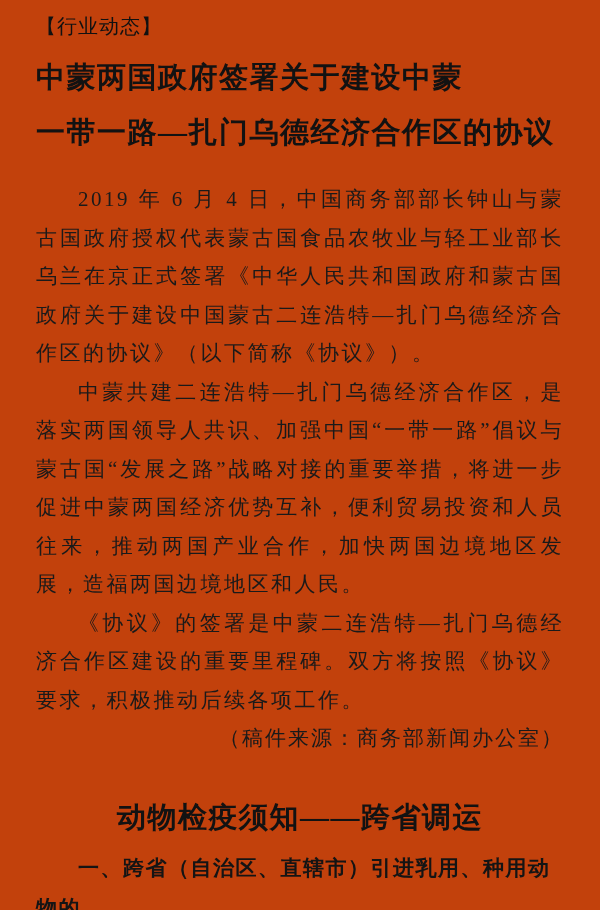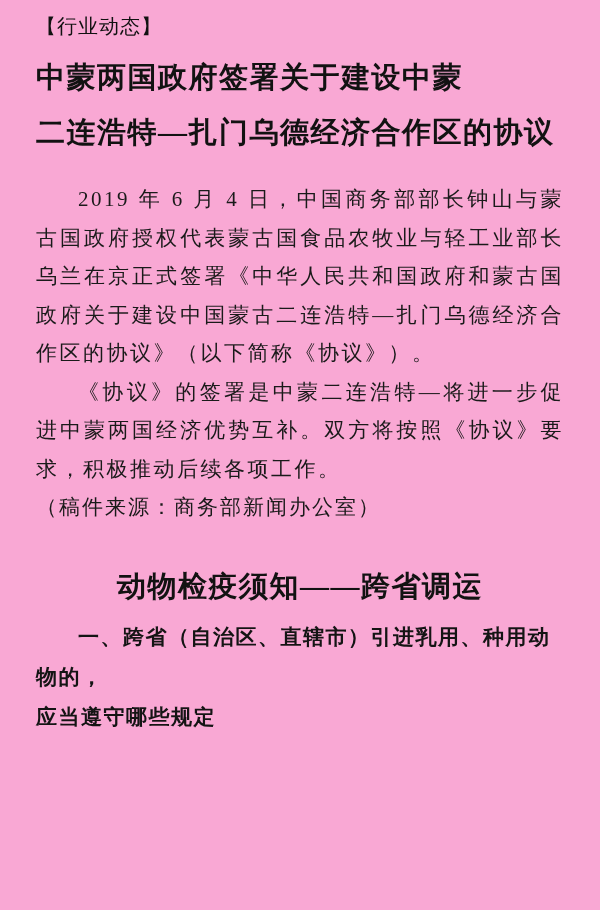--- a/index.html
+++ b/index.html
@@ -4,21 +4,21 @@
 <style>
   html, body {
     margin: 0;
     padding: 0;
     background: #ffffff;
   }
   .page {
     position: relative;
     width: 600px;
     height: 910px;
-    background: #f9a8d4;
+    background: #c2410c;
     color: #1a1a1a;
     box-sizing: border-box;
     padding: 14px 36px 0 36px;
     overflow: hidden;
     font-family: "Liberation Serif", "DejaVu Serif", serif;
   }
   .section-label {
     font-family: "Liberation Sans", "DejaVu Sans", sans-serif;
     font-size: 20px;
     line-height: 24px;
@@ -44,20 +44,21 @@
     line-height: 38.5px;
     letter-spacing: 2.5px;
     text-align: justify;
     text-indent: 2em;
     color: #1a1a1a;
   }
   .source-line {
     font-size: 21px;
     line-height: 38.5px;
     letter-spacing: 2px;
+    text-align: right;
     color: #1a1a1a;
   }
   .doc-title-2 {
     margin-top: 36px;
     text-align: center;
     font-weight: bold;
     font-size: 29px;
     line-height: 46px;
     letter-spacing: 1.5px;
     color: #121212;
@@ -77,26 +78,27 @@
 </style>
 </head>
 <body>
 
 <div class="page">
 
   <div class="section-label">【行业动态】</div>
 
   <div class="doc-title">
     <div>中蒙两国政府签署关于建设中蒙</div>
-    <div>二连浩特—扎门乌德经济合作区的协议</div>
+    <div>一带一路—扎门乌德经济合作区的协议</div>
   </div>
 
   <div class="body-block">
     <p>2019 年 6 月 4 日，中国商务部部长钟山与蒙古国政府授权代表蒙古国食品农牧业与轻工业部长乌兰在京正式签署《中华人民共和国政府和蒙古国政府关于建设中国蒙古二连浩特—扎门乌德经济合作区的协议》（以下简称《协议》）。</p>
-    <p>《协议》的签署是中蒙二连浩特—将进一步促进中蒙两国经济优势互补。双方将按照《协议》要求，积极推动后续各项工作。</p>
+    <p>中蒙共建二连浩特—扎门乌德经济合作区，是落实两国领导人共识、加强中国“一带一路”倡议与蒙古国“发展之路”战略对接的重要举措，将进一步促进中蒙两国经济优势互补，便利贸易投资和人员往来，推动两国产业合作，加快两国边境地区发展，造福两国边境地区和人民。</p>
+    <p>《协议》的签署是中蒙二连浩特—扎门乌德经济合作区建设的重要里程碑。双方将按照《协议》要求，积极推动后续各项工作。</p>
     <div class="source-line">（稿件来源：商务部新闻办公室）</div>
   </div>
 
   <div class="doc-title-2">动物检疫须知——跨省调运</div>
 
   <div class="subheading">
     <div class="line-1">一、跨省（自治区、直辖市）引进乳用、种用动物的，</div>
     <div class="line-2">应当遵守哪些规定</div>
   </div>
 

